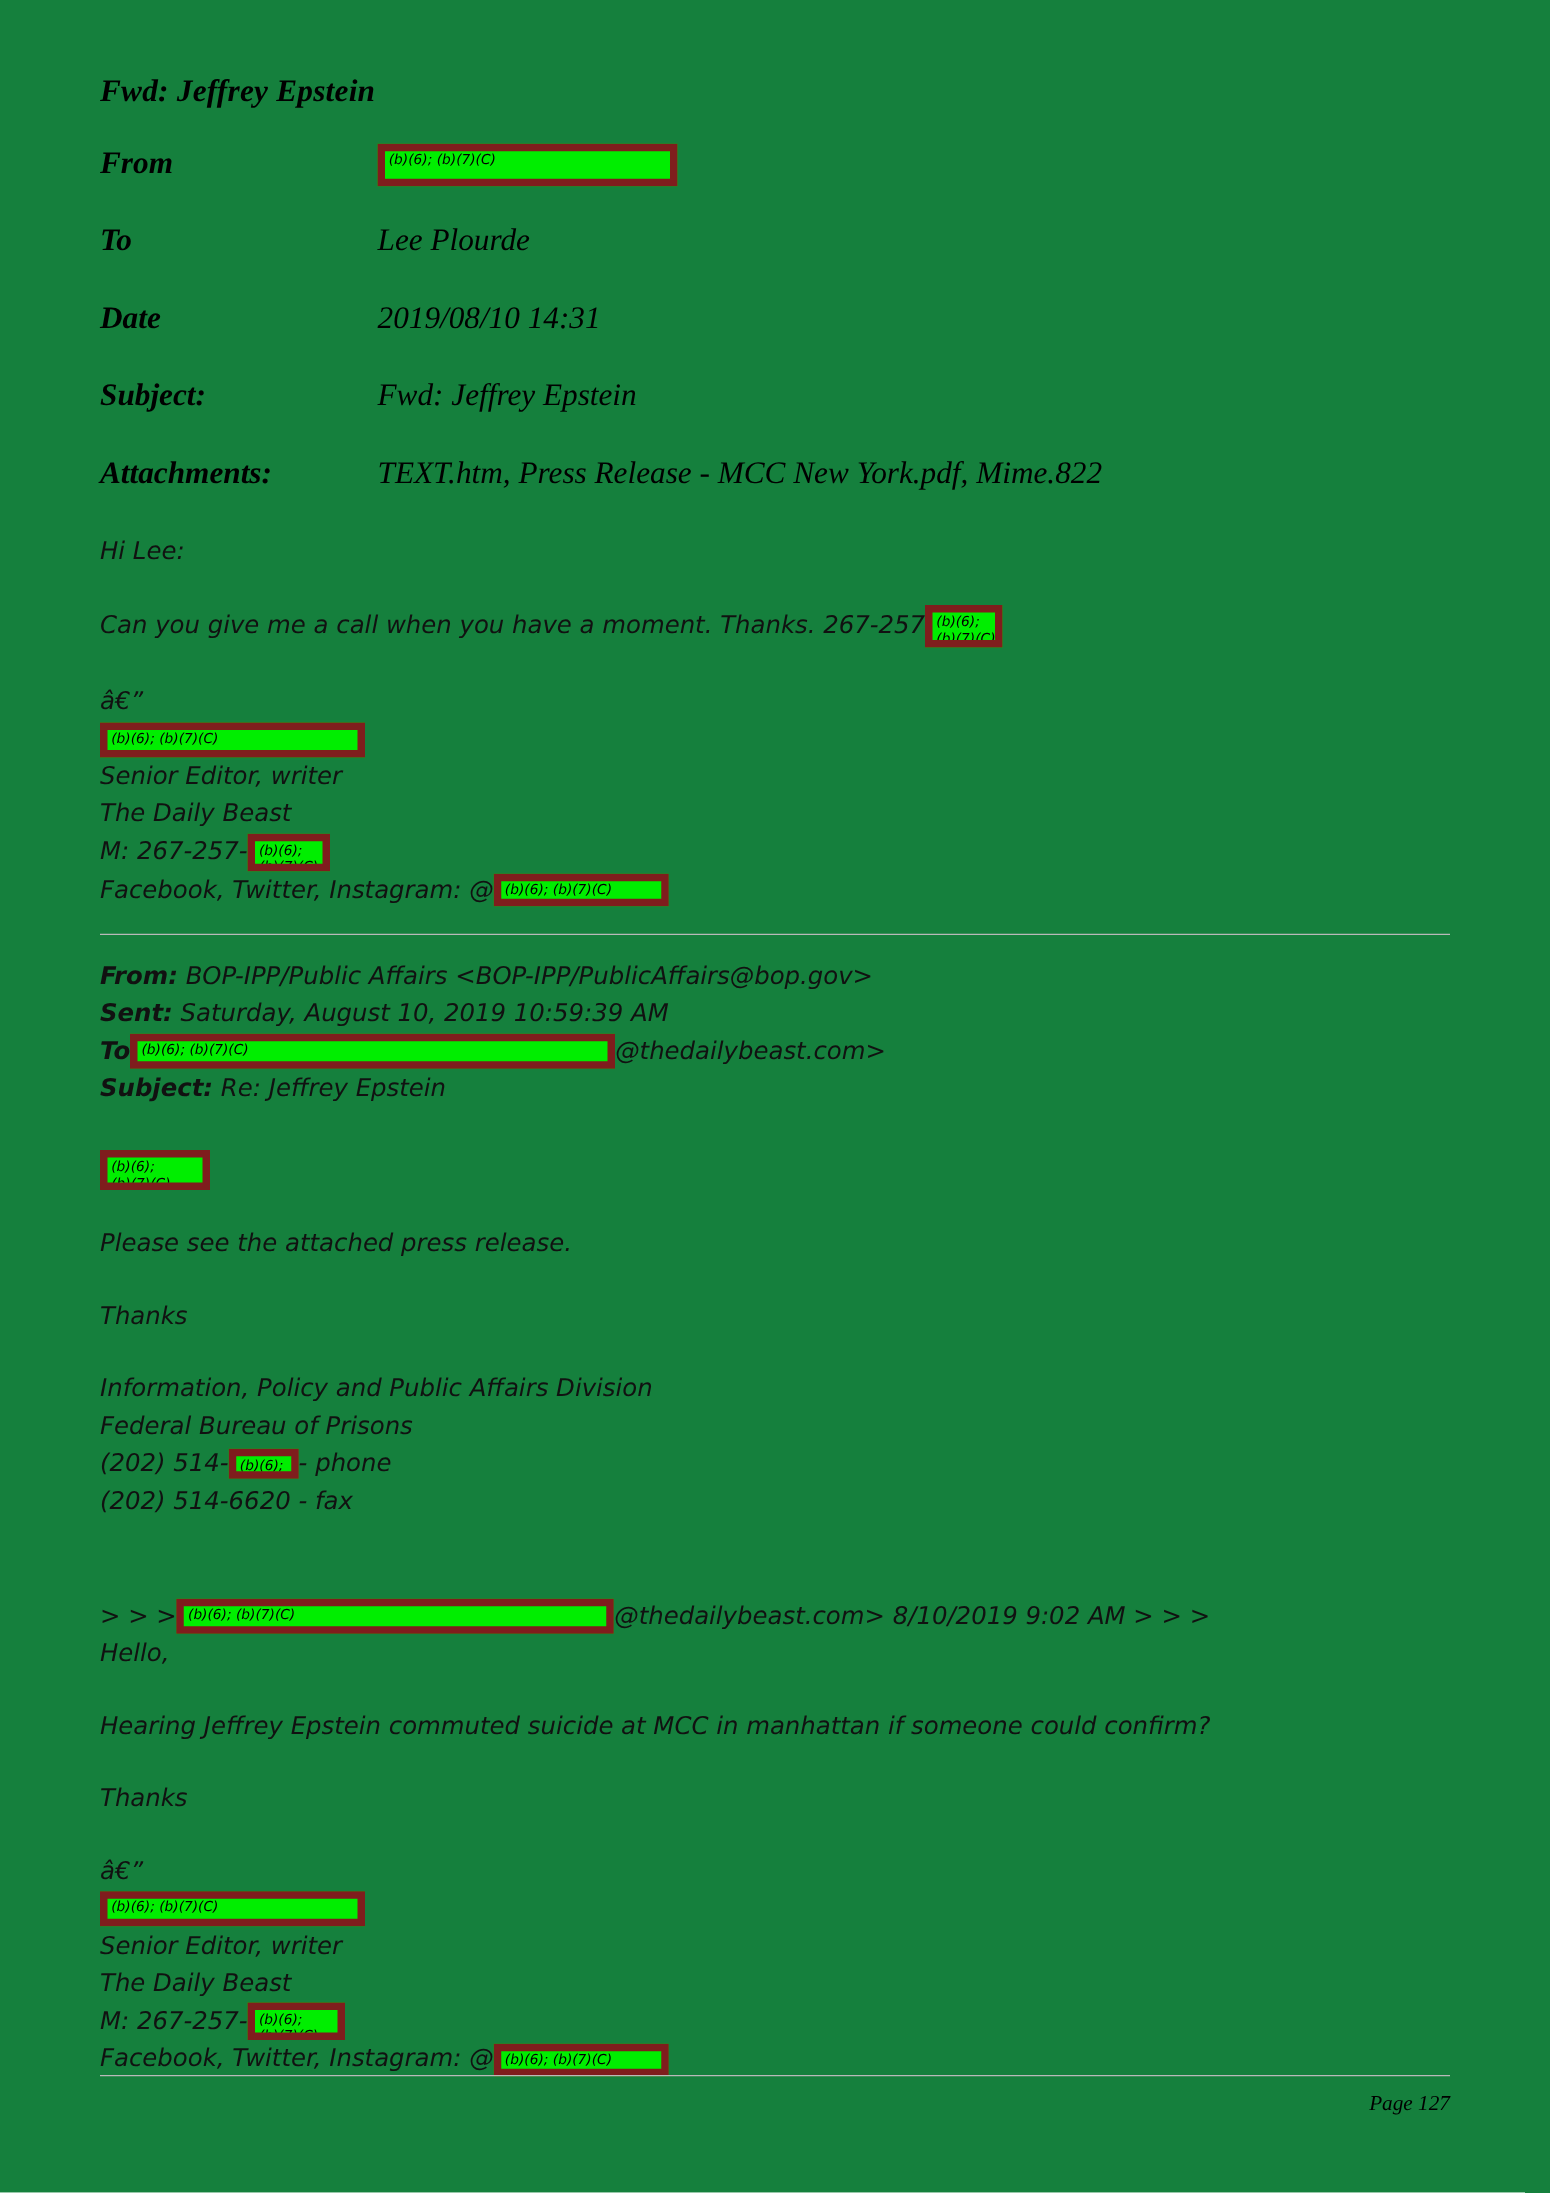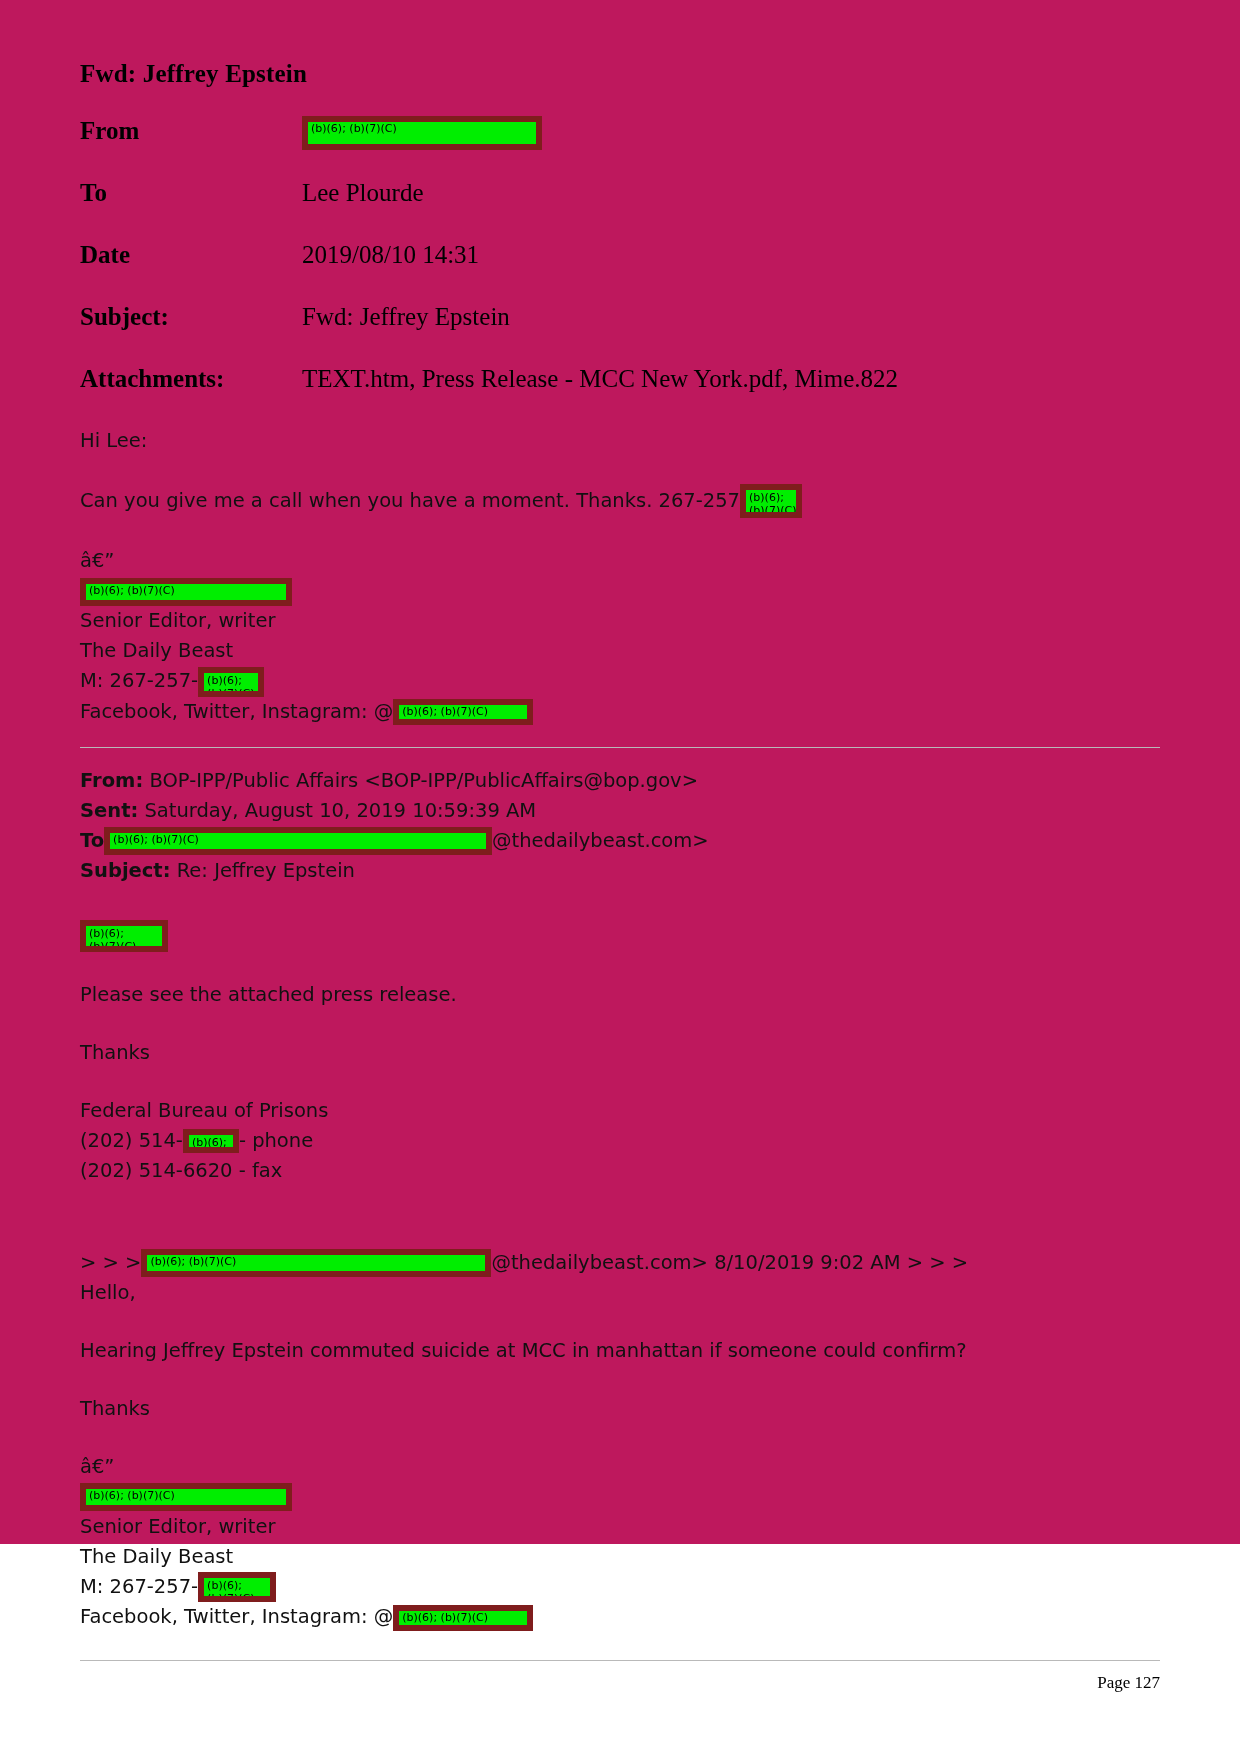--- a/index.html
+++ b/index.html
@@ -11,22 +11,23 @@
     width: 1240px;
     height: 1754px;
     position: relative;
     font-family: "DejaVu Sans", sans-serif;
     color: #000000;
   }
   .page {
     position: absolute;
     left: 0; top: 0;
     width: 1240px;
-    height: 1544px;
-    background: #be185d;
+    height: 1754px;
+    background: #15803d;
+    font-style: italic;
   }
   .content {
     position: absolute;
     left: 80px;
     top: 60px;
     width: 1080px;
   }
 
   
   .hdr {
@@ -227,20 +228,21 @@
       <div class="gap-md"></div>
 
       <div class="para">Please see the attached press release.</div>
 
       <div class="gap-md"></div>
 
       <div class="para">Thanks</div>
 
       <div class="gap-md"></div>
 
+      <div class="para">Information, Policy and Public Affairs Division</div>
       <div class="para">Federal Bureau of Prisons</div>
 
       <div class="para nowrap-row">
         <span class="inline">(202) 514-</span><span class="redact two-line r-phone2"><span>(b)(6);</span><br><span>(b)(7)(C)</span></span><span class="inline">- phone</span>
       </div>
 
       <div class="para">(202) 514-6620 - fax</div>
 
       <div class="gap-lg"></div>
       <div class="gap-md"></div>

